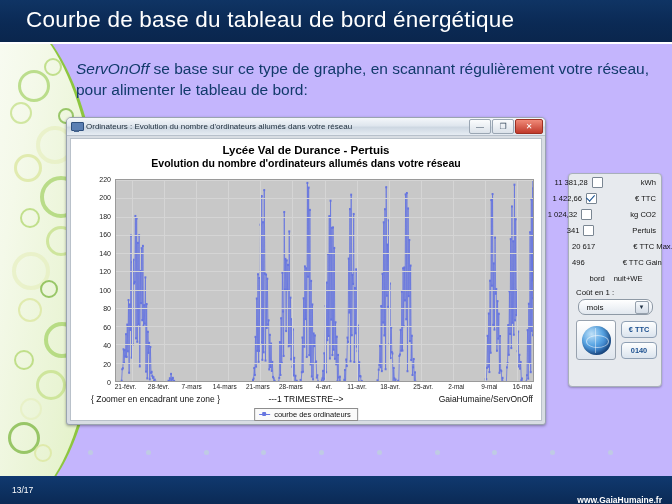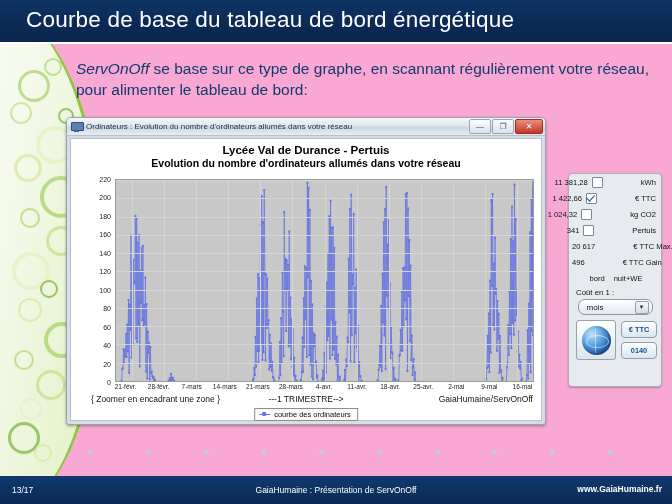--- a/index.html
+++ b/index.html
@@ -1,20 +1,20 @@
 <!DOCTYPE html>
 <html><head>
 <meta charset="utf-8">
 <style>
   html,body{margin:0;padding:0;}
   body{width:672px;height:504px;overflow:hidden;background:#ffffff;
        font-family:"Liberation Sans", sans-serif;position:relative;}
 
   
-  #slide{position:absolute;inset:0;background:#f9a8d4;}
+  #slide{position:absolute;inset:0;background:#c4b5fd;}
 
   
   .swoosh{position:absolute;left:0;top:30px;width:115px;height:455px;overflow:hidden;pointer-events:none;}
   .swoosh .band{position:absolute;left:-70px;top:-20px;width:170px;height:500px;
       border-right:4px solid #8dc63f;border-radius:0 60% 55% 0/0 50% 50% 0;
       background:linear-gradient(100deg,#ffffff 0%,#f4f9e9 45%,#e9f4d4 75%,#dff0bf 100%);}
   .circ{position:absolute;border-radius:50%;border-style:solid;}
 
   
   #title-bar{position:absolute;left:0;top:0;width:672px;height:42px;
@@ -111,21 +111,21 @@
 
   
   #dot-row{position:absolute;left:88px;top:450px;width:520px;height:8px;}
   #dot-row i{position:absolute;top:0;width:5px;height:5px;border-radius:50%;background:#bfcbe4;}
 
   
   #footer{position:absolute;left:0;bottom:0;width:672px;height:28px;
       background:linear-gradient(180deg,#10396f 0%,#0b2a55 100%);color:#ffffff;font-size:8.5px;}
   #footer .page{position:absolute;left:12px;top:9px;}
   #footer .mid{position:absolute;left:50%;top:9px;transform:translateX(-50%);white-space:nowrap;}
-  #footer .site{position:absolute;right:10px;top:8px;font-weight:bold;}
+  #footer .site{position:absolute;right:10px;top:19px;font-weight:bold;}
 </style>
 </head>
 <body>
 
 <div id="slide">
 
   <div class="swoosh">
     <div class="band"></div>
     <div id="circles">
         <div class="circ" style="left: 18px; top: 40px; width: 26px; height: 26px; border-width: 3.71429px; border-color: rgb(141, 198, 63); opacity: 0.55;"></div>
@@ -997,16 +997,15 @@
       <i style="left: 44.4444%;"></i>
       <i style="left: 55.5556%;"></i>
       <i style="left: 66.6667%;"></i>
       <i style="left: 77.7778%;"></i>
       <i style="left: 88.8889%;"></i>
       <i style="left: 100%;"></i>
     </div>
 
   <div id="footer">
     <span class="page">13/17</span>
-    <span class="mid">GaiaHumaine : Présentation de ServOnOff</span>
     <span class="site">www.GaiaHumaine.fr</span>
   </div>
 </div>
 
 </body></html>

